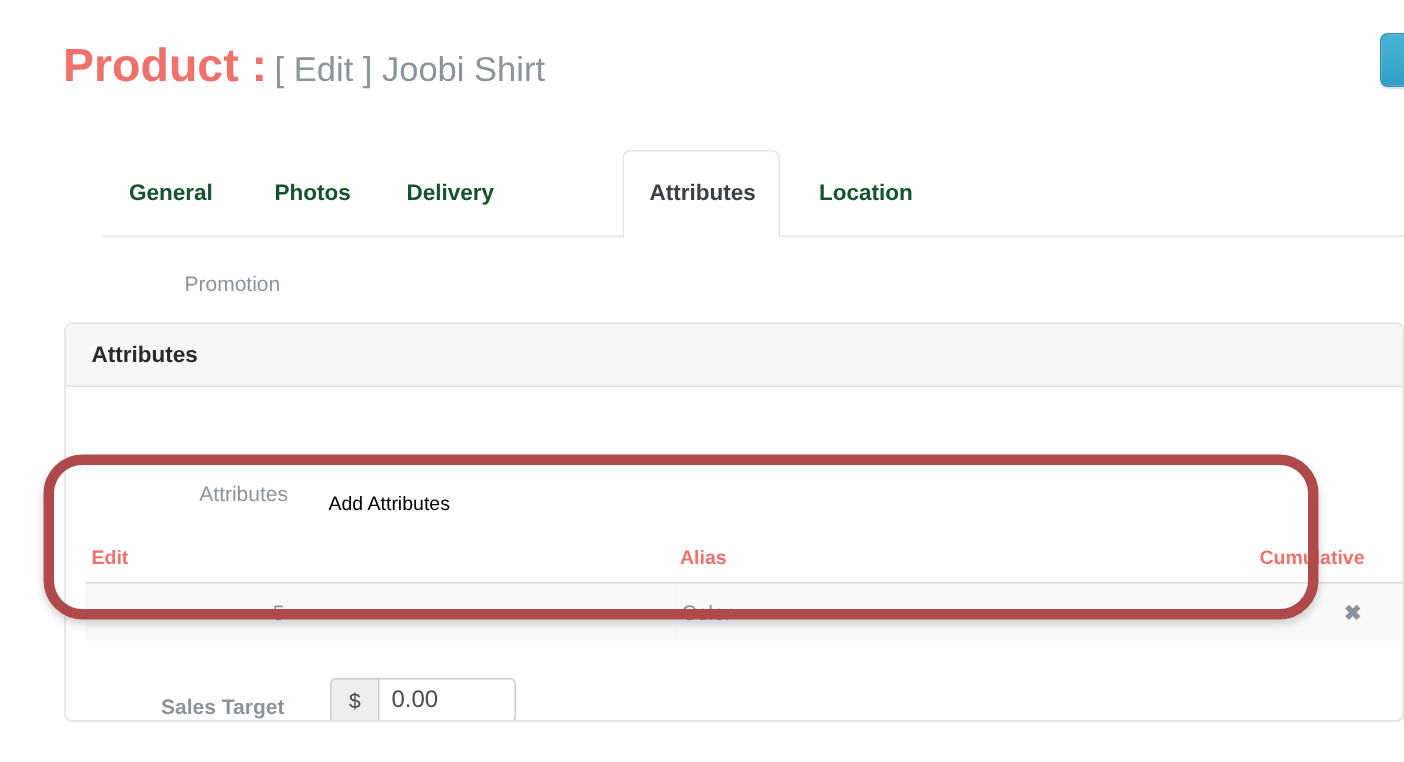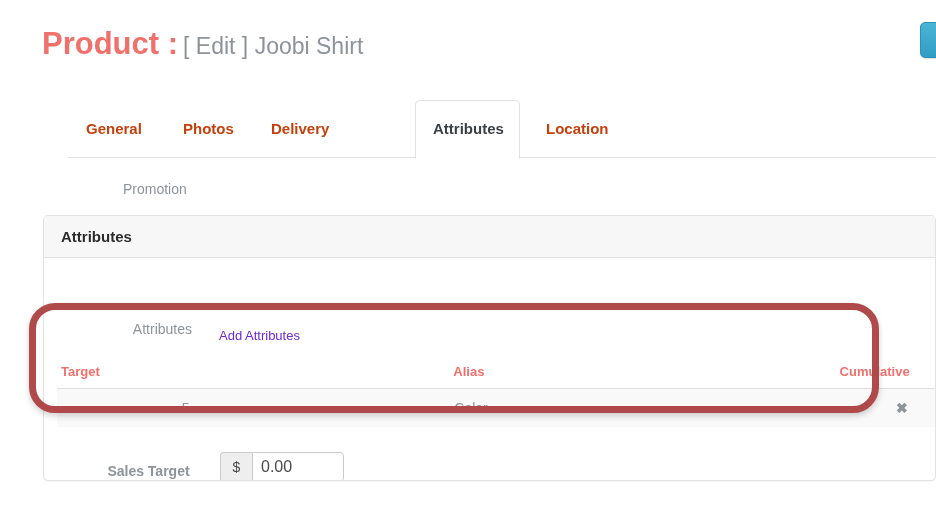--- a/index.html
+++ b/index.html
@@ -59,21 +59,21 @@
     border-bottom: 1px solid #e2e2e2;
     box-sizing: border-box;
   }
   .tab {
     position: absolute;
     top: 0;
     height: 58px;
     line-height: 56px;
     font-size: 15px;
     font-weight: bold;
-    color: #c2410c;
+    color: #14532d;
     padding: 0 17px;
     box-sizing: border-box;
     white-space: nowrap;
     cursor: pointer;
     background: transparent;
     border: 1px solid transparent;
     border-bottom: none;
   }
   .tab.active {
     color: #3b4044;
@@ -132,21 +132,21 @@
     width: 105px;
     text-align: right;
     font-size: 14px;
     color: #8d9499;
   }
   .add-attributes-link {
     position: absolute;
     left: 175px;
     top: 70px;
     font-size: 13px;
-    color: #6d28d9;
+    color: #000000;
     text-decoration: none;
     cursor: pointer;
   }
 
   
   .attr-table {
     position: absolute;
     left: 13px;
     top: 106px;
     width: 940px;
@@ -280,21 +280,21 @@
 
     <table class="attr-table">
       <colgroup>
         <col class="col-order">
         <col class="col-alias">
         <col class="col-cumul">
         <col class="col-req">
       </colgroup>
       <thead>
         <tr>
-          <th class="th-order">Target</th>
+          <th class="th-order">Edit</th>
           <th class="th-alias">Alias</th>
           <th class="th-cumul">Cumulative</th>
           <th class="th-req">Requ</th>
         </tr>
       </thead>
       <tbody>
         <tr>
           <td class="td-order">5</td>
           <td class="td-alias">Color</td>
           <td class="td-cumul">✖</td>

